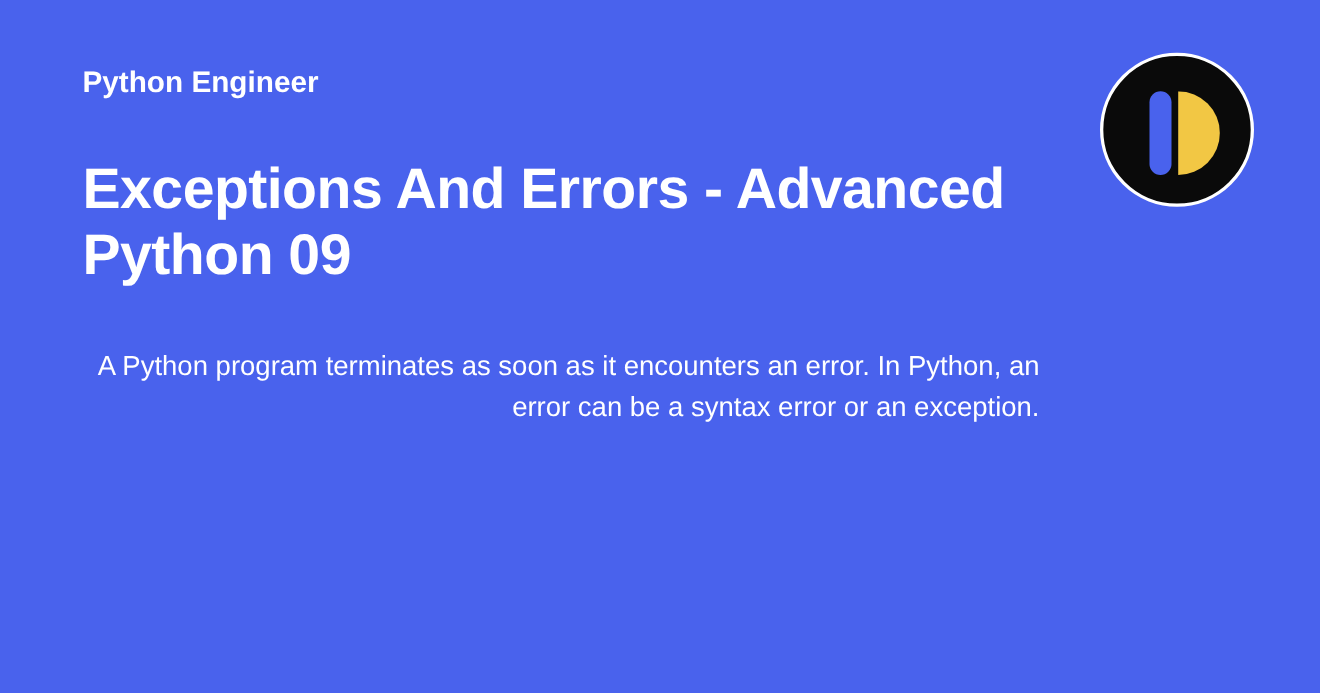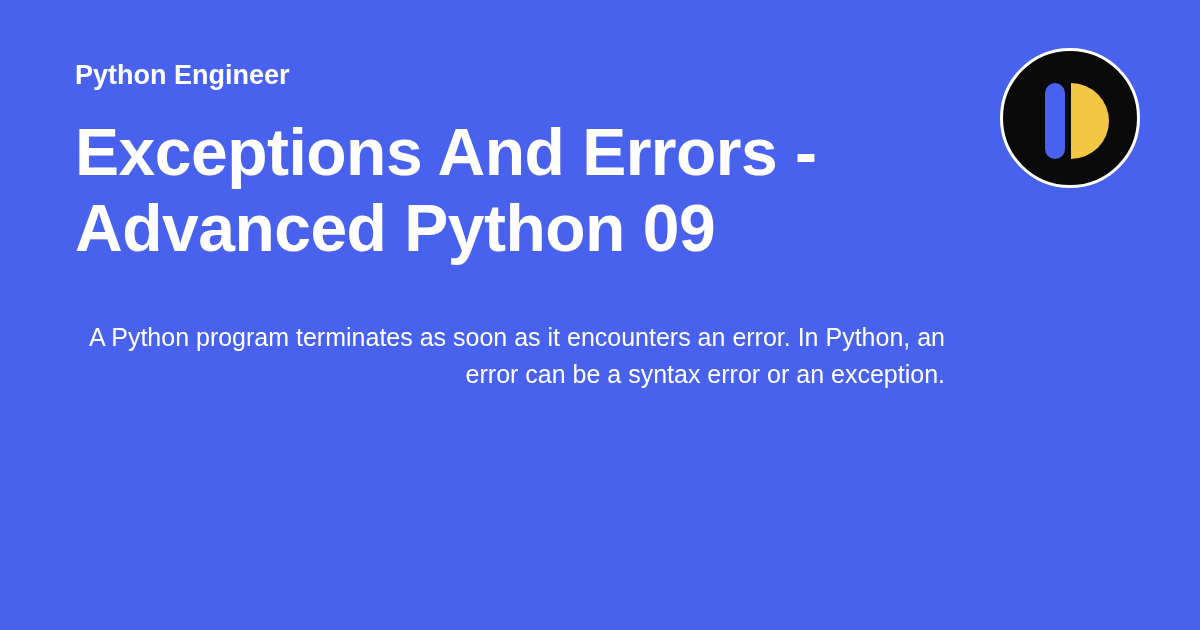--- a/index.html
+++ b/index.html
@@ -17,25 +17,25 @@
     }
     .container {
       padding: 60px 75px;
       height: 100%;
       position: relative;
     }
     .site-name {
       color: #ffffff;
       font-size: 27px;
       font-weight: 700;
-      margin-bottom: 24px;
+      margin-bottom: 52px;
     }
     .title {
       color: #ffffff;
-      font-size: 66px;
+      font-size: 52px;
       font-weight: 700;
       line-height: 1.15;
       max-width: 900px;
       margin-bottom: 52px;
       letter-spacing: -0.5px;
     }
     .description {
       color: #ffffff;
       font-size: 25px;
       font-weight: 400;

